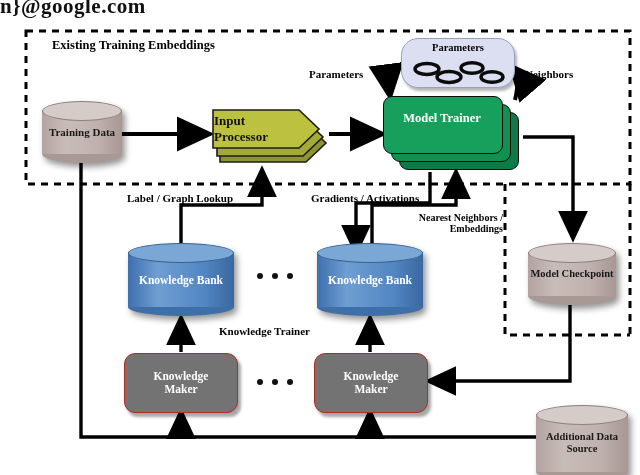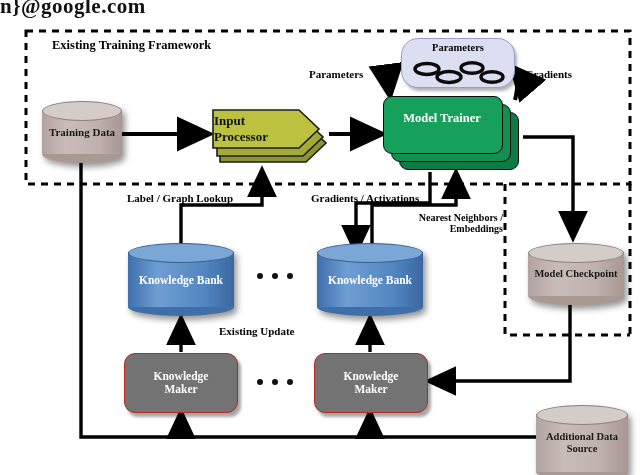--- a/index.html
+++ b/index.html
@@ -185,44 +185,44 @@
     <span style="white-space:pre-line;">Knowledge
 Maker</span>
   </div>
 
   <div class="dots" style="left:257px;top:379px;">
     <i></i>
       <i></i>
       <i></i>
   </div>
 
-  <div class="cyl taupe shadow" style="left:528px;top:243px;width:96px;height:62px;">
+  <div class="cyl taupe shadow" style="left:528px;top:243px;width:88px;height:62px;">
     <div class="cbot"></div>
     <div class="cbody"></div>
     <div class="ctop"></div>
     <div class="clabel" style="font-size:10.5px;">Model
 Checkpoint</div>
   </div>
 
   <div class="cyl taupe shadow" style="left:536px;top:405px;width:92px;height:76px;">
     <div class="cbot"></div>
     <div class="cbody"></div>
     <div class="ctop"></div>
     <div class="clabel" style="font-size:10.5px;">Additional
 Data Source</div>
   </div>
 
-  <div class="tx" style="left:52px;top:38px;font-size:12.5px;">Existing Training Framework</div>
+  <div class="tx" style="left:52px;top:38px;font-size:12.5px;">Existing Training Embeddings</div>
 
   <div class="tx" style="left:309px;top:68px;font-size:11px;">Parameters</div>
 
-  <div class="tx" style="left:525px;top:68px;font-size:11px;">Gradients</div>
+  <div class="tx" style="left:525px;top:68px;font-size:11px;">Neighbors</div>
 
   <div class="tx" style="left:311px;top:192px;font-size:11px;">Gradients / Activations</div>
 
   <div class="tx" style="left:127px;top:192px;font-size:11px;">Label / Graph Lookup</div>
 
   <div class="tx" style="left:379px;top:212px;font-size:10px;text-align:right;width:124px;">Nearest Neighbors /
 Embeddings</div>
 
-  <div class="tx" style="left:219px;top:325px;font-size:11px;">Existing Update</div>
+  <div class="tx" style="left:219px;top:325px;font-size:11px;">Knowledge Trainer</div>
 
 </div>
 
 </body></html>

